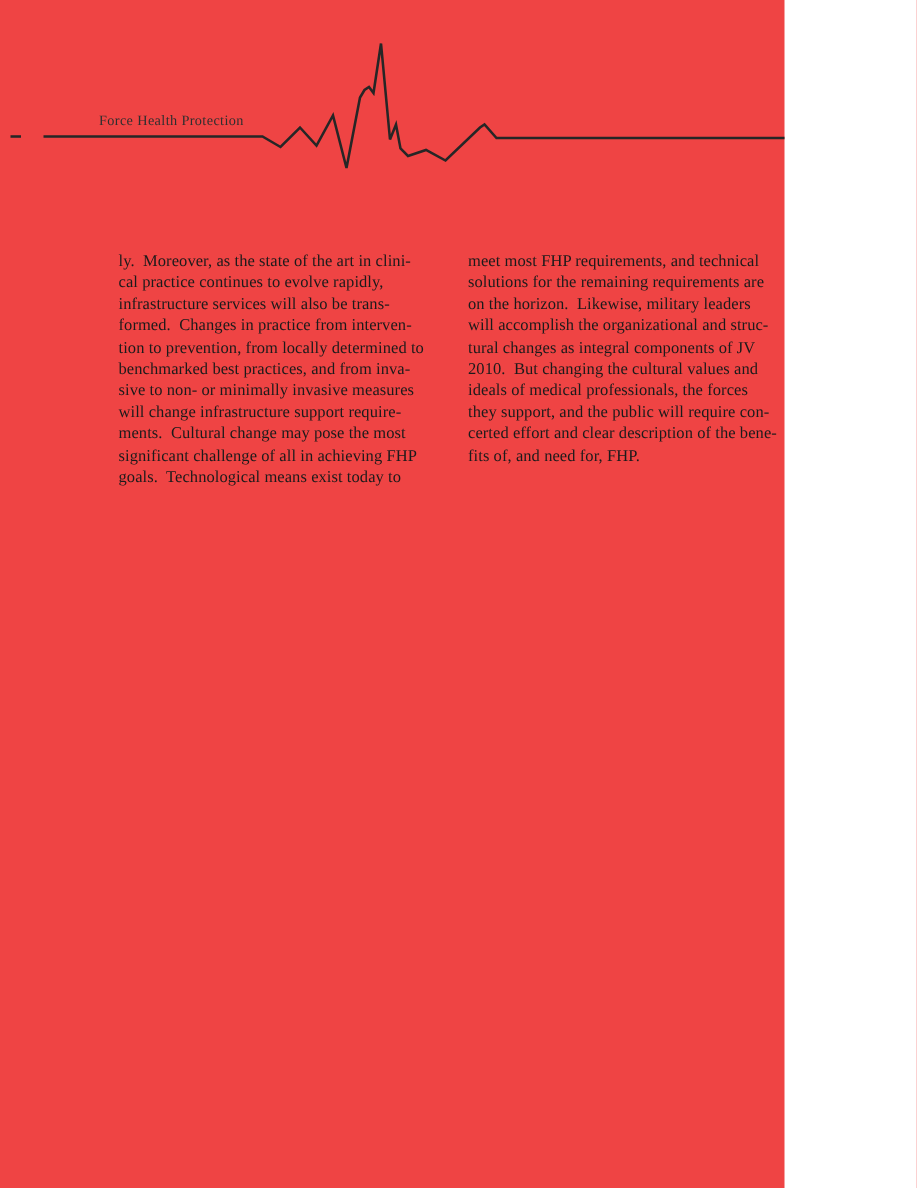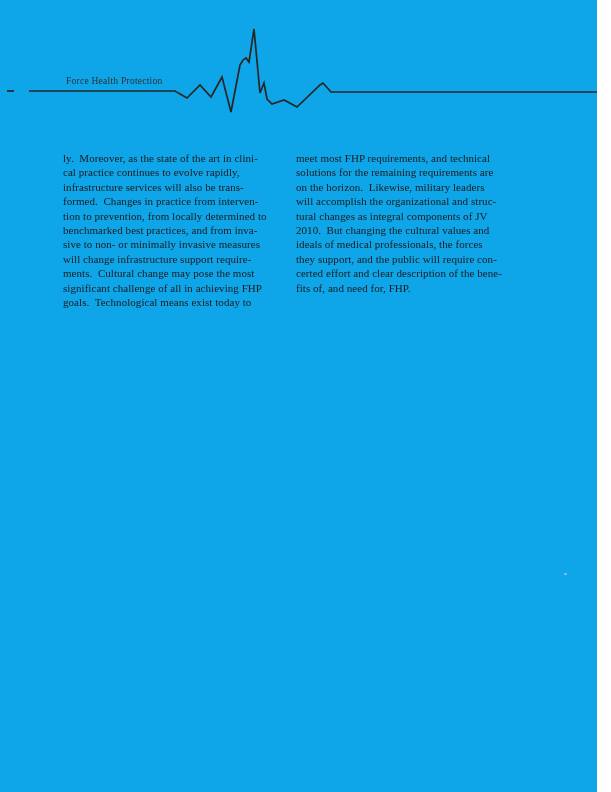--- a/index.html
+++ b/index.html
@@ -2,23 +2,23 @@
 <html><head>
 <meta charset="utf-8">
 <style>
   html, body {
     margin: 0;
     padding: 0;
     background: #ffffff;
   }
   .page {
     position: relative;
-    width: 597px;
+    width: 523px;
     height: 792px;
-    background: #0ea5e9;
+    background: #ef4444;
     overflow: hidden;
     font-family: "Liberation Serif", "DejaVu Serif", serif;
   }
   .header-graphic {
     position: absolute;
     top: 0;
     left: 0;
     width: 611px;
     height: 130px;
     display: block;
@@ -34,21 +34,21 @@
   }
   .body-columns {
     position: absolute;
     top: 151px;
     left: 0;
     width: 611px;
   }
   .column {
     position: absolute;
     top: 0;
-    margin: 0;
+    margin: 16px;
     font-size: 11px;
     line-height: 14.4px;
     color: #1b1b1b;
     white-space: pre;
     letter-spacing: 0.05px;
   }
   .column-left  { left: 63px; }
   .column-right { left: 296px; }
   .scan-artifact {
     position: absolute;

